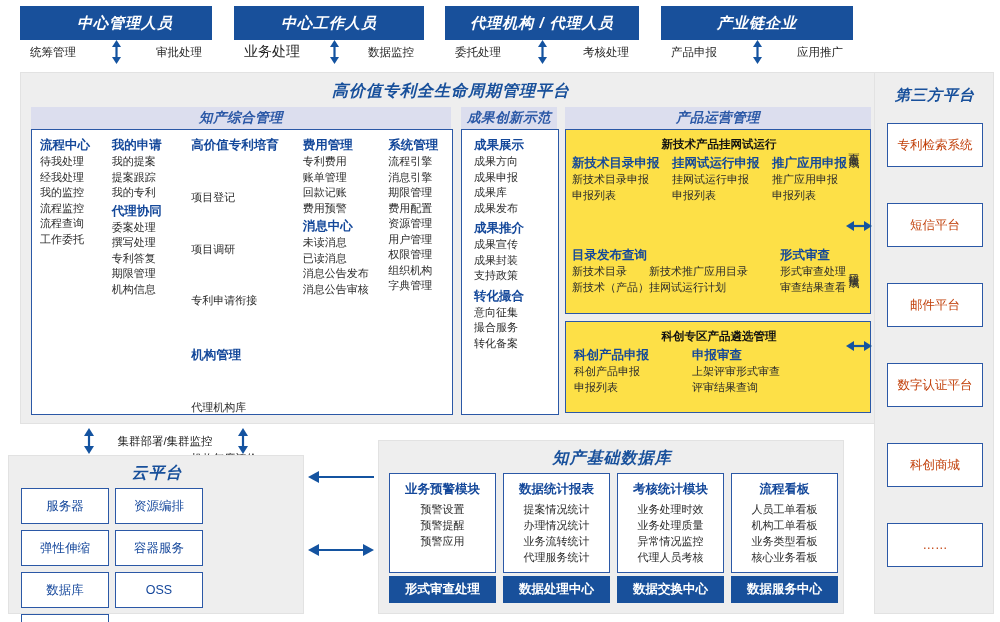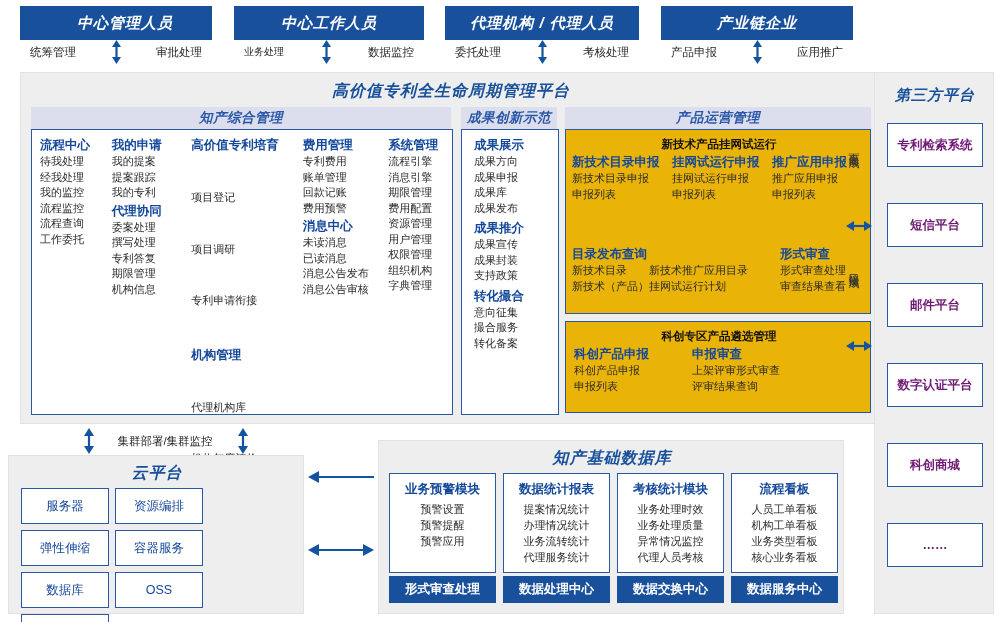--- a/index.html
+++ b/index.html
@@ -37,39 +37,39 @@
 
   
   .sec-head{
     background:#dcdeee;color:#2b58a6;font-size:13.5px;font-weight:bold;
     font-style:italic;letter-spacing:.5px;
   }
   .sec-box{
     background:#fff;border:1.6px solid #2b58a6;
   }
   .inner-box{
-    background:#eab308;border:1.4px solid #2b58a6;font-family:Liberation Mono, monospace;
+    background:#fde047;border:1.4px solid #2b58a6;
   }
   .inner-title{
     font-size:11.5px;font-weight:bold;color:#111;text-align:center;
   }
 
   .grp-title{
     font-size:12.5px;font-weight:bold;color:#14489a;line-height:14px;
     margin-bottom:2px;
   }
   .leaf{
     font-size:11px;color:#2b2b2b;line-height:15.5px;white-space:nowrap;
   }
   .col{display:flex;flex-direction:column;}
 
   
   .tp-tile{
-    border:1.6px solid #2b58a6;background:#fff;color:#701a75;
-    font-size:12.5px;font-weight:bold;
+    border:1.6px solid #2b58a6;background:#fff;color:#c2410c;
+    font-size:12.5px;font-weight:normal;
   }
 
   
   .vlabel{
     writing-mode:vertical-rl;text-orientation:upright;
     font-size:11px;color:#333;letter-spacing:1px;line-height:12px;
   }
   .hdbl svg{display:block;}
 
   
@@ -110,21 +110,21 @@
           <svg width="13" height="24" viewBox="0 0 13 24">
             <line x1="6.5" y1="4" x2="6.5" y2="20" class="lineblue"></line>
             <polygon points="6.5,0 2,7 11,7" class="arrowblue"></polygon>
             <polygon points="6.5,24 2,17 11,17" class="arrowblue"></polygon>
           </svg>
         </span>
         <span class="role-sub-text" style="font-size:11.5px;">审批处理</span>
       </div>
       <div class="abs ctr role-box" style="left:234px;top:0;width:190px;">中心工作人员</div>
       <div class="abs" style="left:234px;top:36px;width:190px;height:20px;display:flex;align-items:center;justify-content:space-between;padding:0 10px;box-sizing:border-box;">
-        <span class="role-sub-text" style="font-size:10px;">业务处理</span>
+        <span class="role-sub-text" style="font-size:14px;">业务处理</span>
         <span class="vdbl" style="width:13px;height:24px;">
           <svg width="13" height="24" viewBox="0 0 13 24">
             <line x1="6.5" y1="4" x2="6.5" y2="20" class="lineblue"></line>
             <polygon points="6.5,0 2,7 11,7" class="arrowblue"></polygon>
             <polygon points="6.5,24 2,17 11,17" class="arrowblue"></polygon>
           </svg>
         </span>
         <span class="role-sub-text" style="font-size:11.5px;">数据监控</span>
       </div>
       <div class="abs ctr role-box" style="left:445px;top:0;width:194px;">代理机构 / 代理人员</div>

